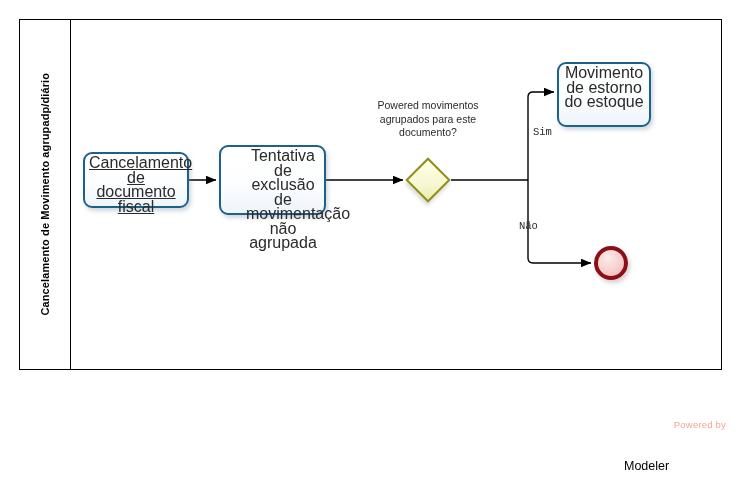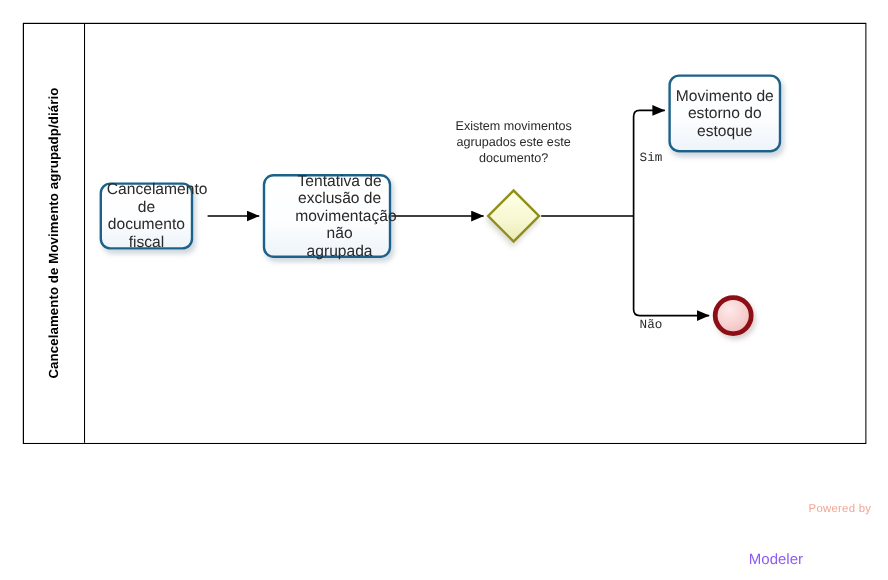--- a/index.html
+++ b/index.html
@@ -71,32 +71,31 @@
 
   
   .task {
     position: absolute;
     box-sizing: border-box;
     border: 2px solid #1c6189;
     border-radius: 9px;
     background: linear-gradient(180deg, #ffffff 0%, #fdfeff 55%, #eef4fa 100%);
     box-shadow: 2px 3px 4px rgba(120,140,160,0.35);
     display: flex;
-    align-items: center;
     justify-content: center;
     text-align: center;
     color: #2a2a2a;
-    font-size: 13px;
+    font-size: 16px;
     line-height: 14.5px;
     padding: 2px 4px;
     font-family: "Liberation Sans", sans-serif;
   }
   .task .tasktext { display: block; width: 100%; }
 
-  #task-cancelamento { left: 83px; top: 152px; width: 78px; height: 56px; }
+  #task-cancelamento { left: 83px; top: 152px; width: 106px; height: 56px; text-decoration: underline; }
   #task-tentativa    { left: 219px; top: 145px; width: 107px; height: 70px; padding-left: 25px; }
   #task-estorno      { left: 557px; top: 62px; width: 94px; height: 65px; }
 
   
   .gateway {
     position: absolute;
     left: 405px;
     top: 157px;
     width: 46px;
     height: 46px;
@@ -156,21 +155,21 @@
     stroke-width: 1.4;
   }
   .flow-label {
     position: absolute;
     font-size: 10.5px;
     color: #2a2a2a;
     font-family: Liberation Mono, monospace;
     white-space: nowrap;
   }
   #label-sim { left: 533px; top: 126px; }
-  #label-nao { left: 533px; top: 220px; margin-top: 45px; }
+  #label-nao { left: 519px; top: 220px; }
 
   
   .logo {
     position: absolute;
     left: 622px;
     top: 419px;
     width: 106px;
     height: 56px;
     text-align: center;
   }
@@ -196,21 +195,21 @@
     -webkit-background-clip: text;
     background-clip: text;
     -webkit-text-fill-color: transparent;
     font-family: "Liberation Sans", sans-serif;
   }
   .logo-modeler {
     position: absolute;
     left: 2px;
     top: 40px;
     font-size: 12.5px;
-    color: #8b5cf6;
+    color: #000000;
     font-family: "Liberation Sans", sans-serif;
   }
 </style>
 </head>
 <body>
 
 <div id="canvas">
 
   <div class="pool">
     <div class="pool-header">
@@ -244,21 +243,21 @@
   </div>
 
   <div class="task" id="task-tentativa">
     <span class="tasktext">Tentativa de exclusão de movimentação não agrupada</span>
   </div>
 
   <div class="task" id="task-estorno">
     <span class="tasktext">Movimento de estorno do estoque</span>
   </div>
 
-  <div class="gateway-label">Existem movimentos agrupados este este documento?</div>
+  <div class="gateway-label">Powered movimentos agrupados para este documento?</div>
   <div class="gateway">
     <div class="diamond"></div>
   </div>
 
   <div class="flow-label" id="label-sim">Sim</div>
   <div class="flow-label" id="label-nao">Não</div>
 
   <div class="end-event"></div>
 
   <div class="logo">

